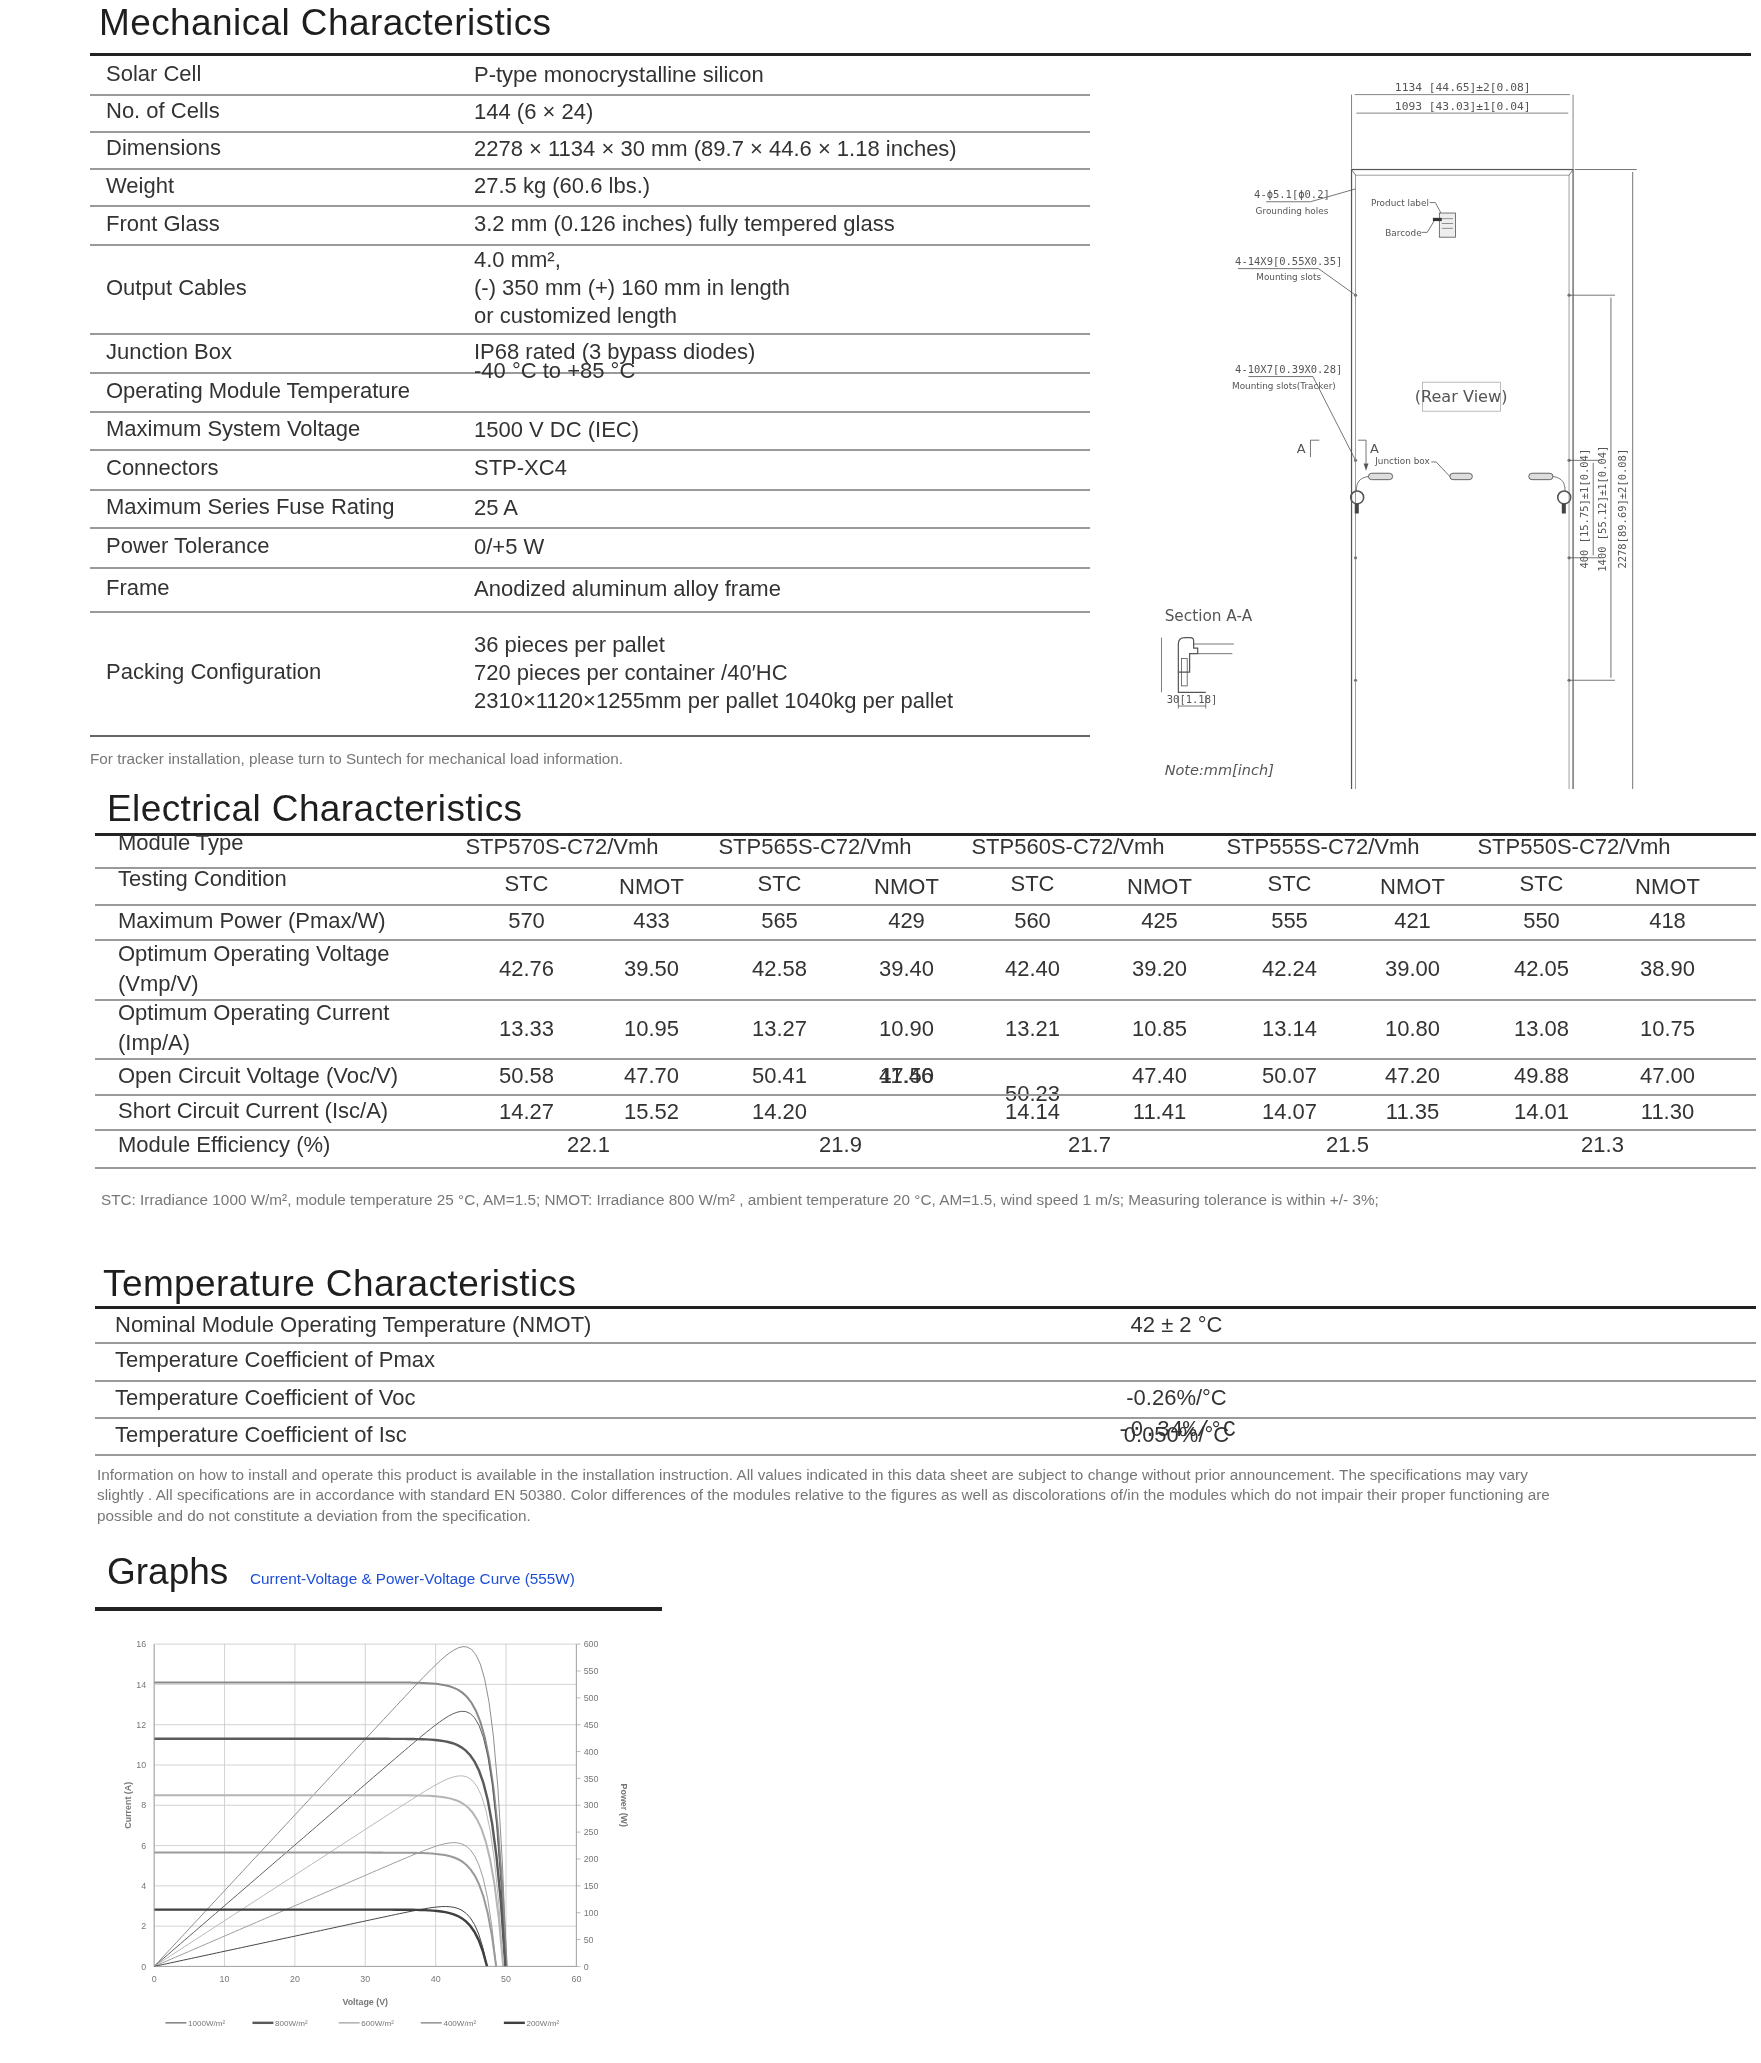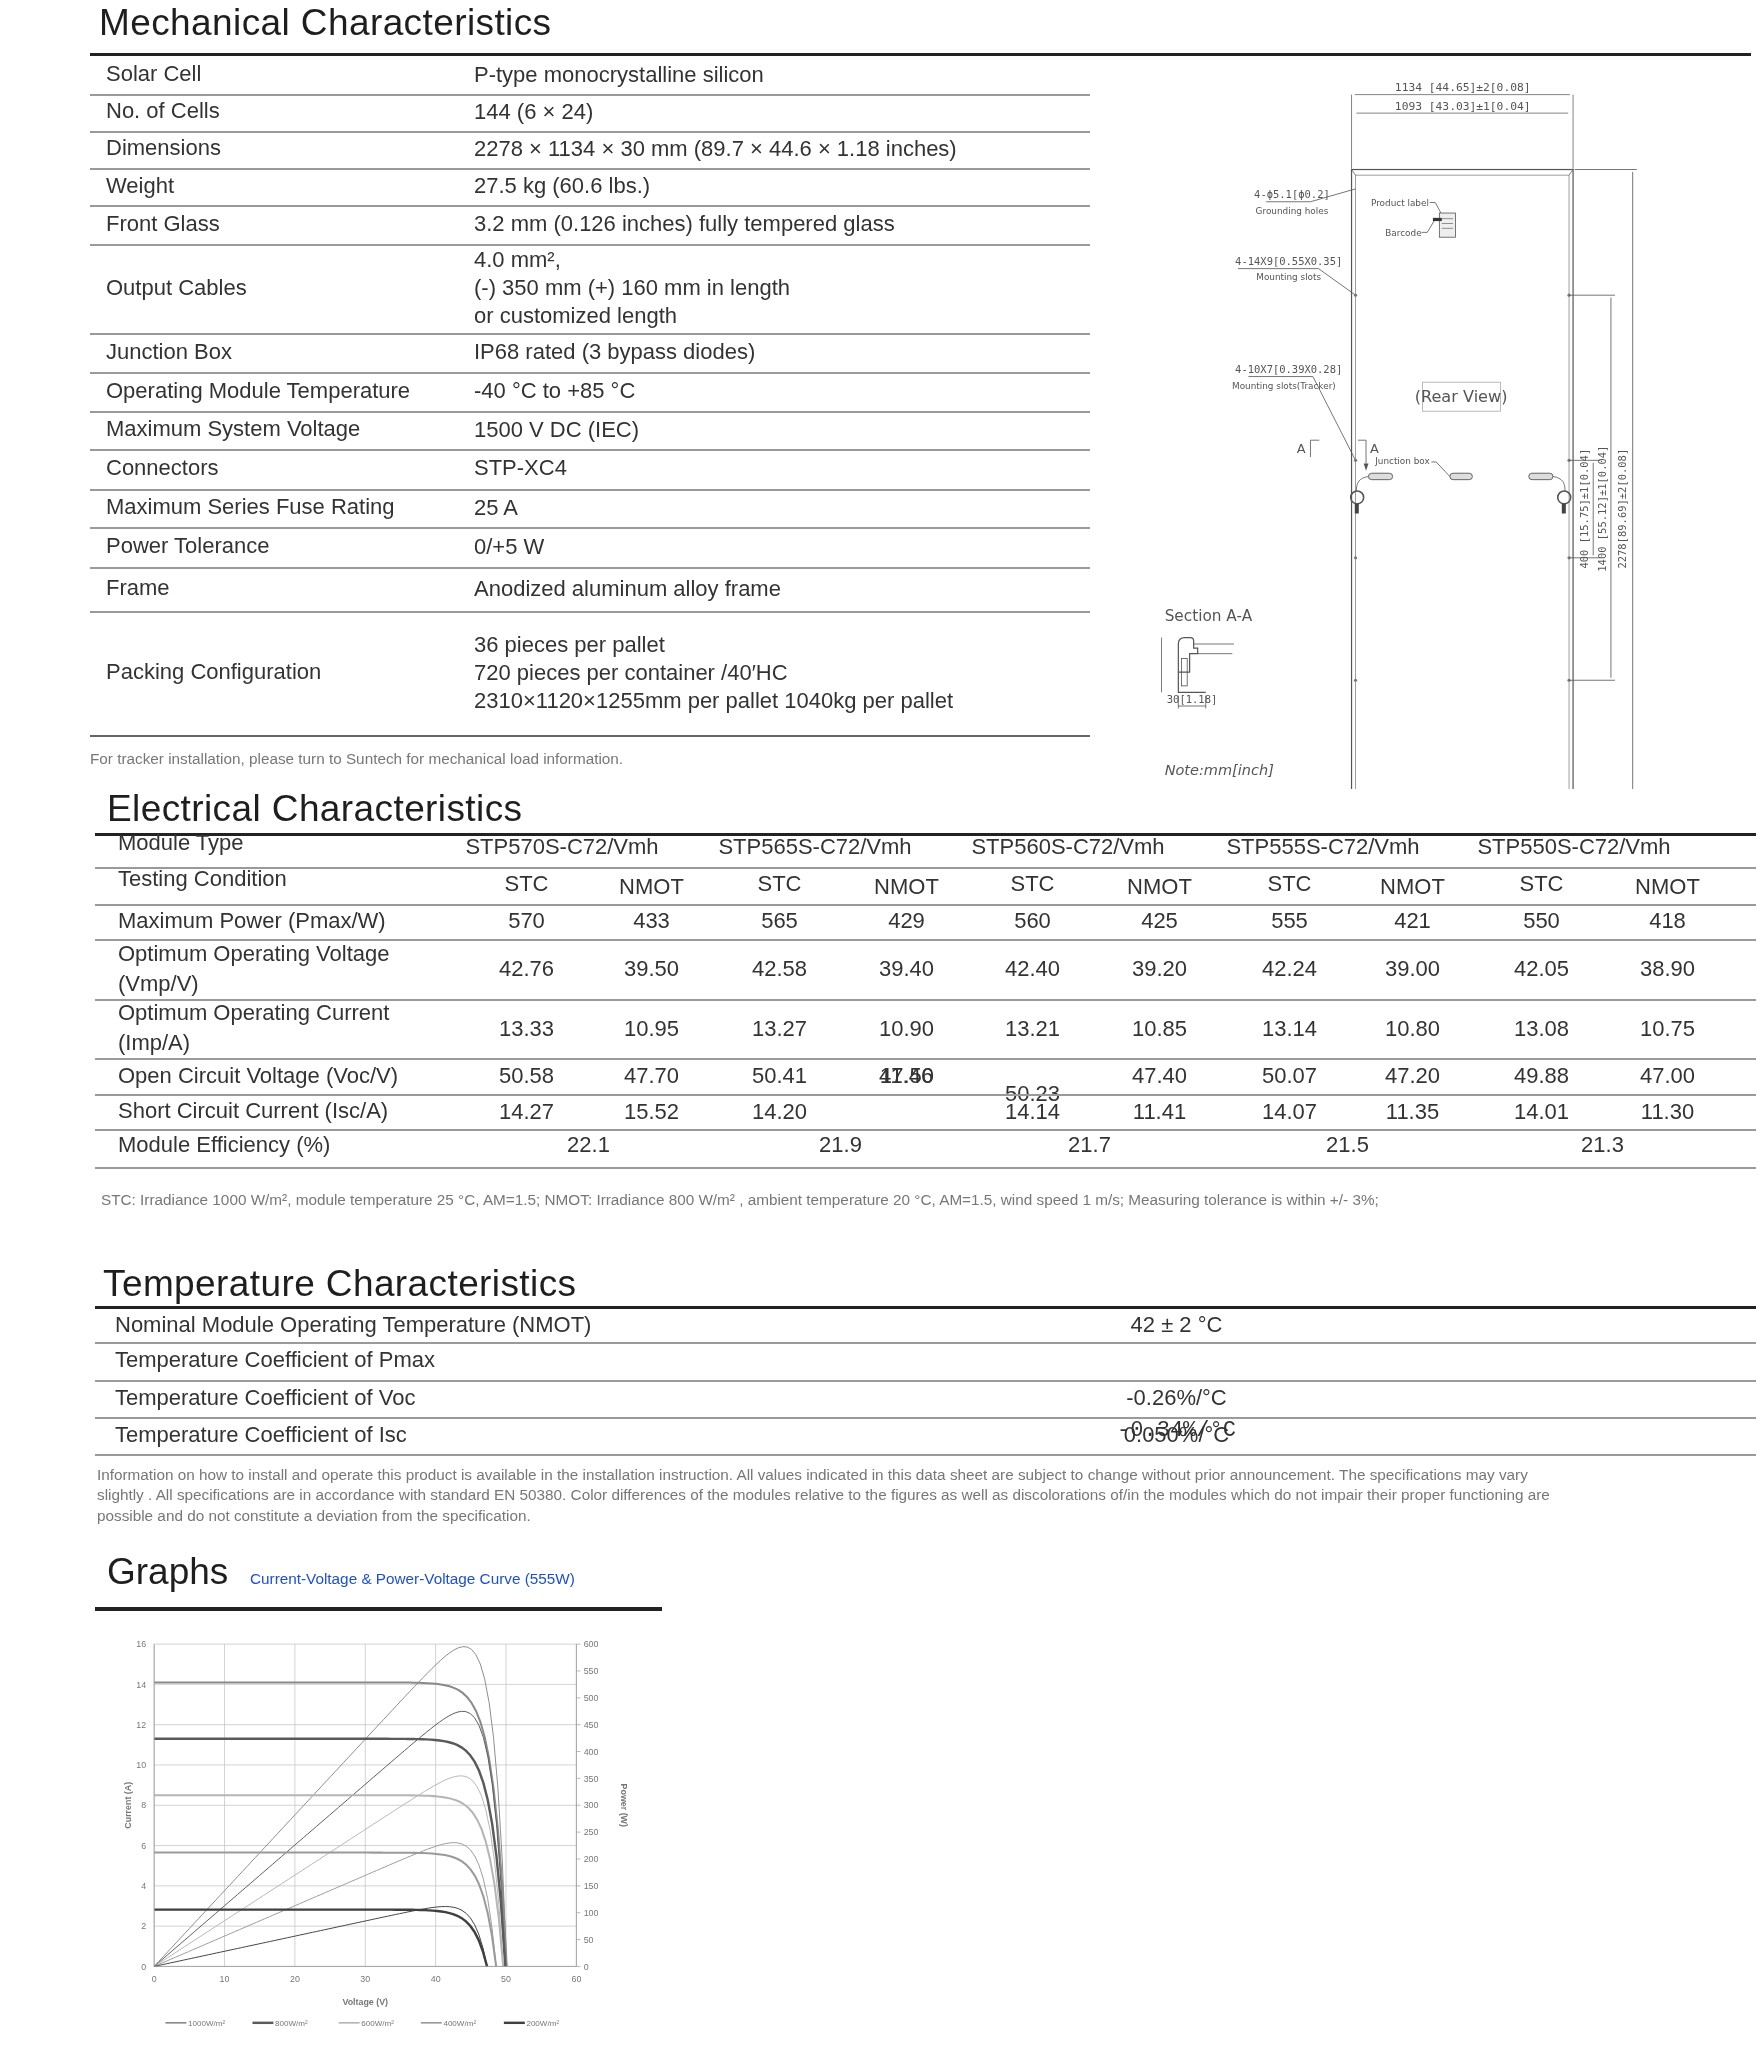--- a/index.html
+++ b/index.html
@@ -54,21 +54,21 @@
       <div class="cell" style="left:474px;top:303px;">or customized length</div>
       <div class="row-line" style="left:90px;top:333px;width:1000px;"></div>
     </div>
     <div>
       <div class="cell" style="left:106px;top:339px;">Junction Box</div>
       <div class="cell" style="left:474px;top:339px;">IP68 rated (3 bypass diodes)</div>
       <div class="row-line" style="left:90px;top:372px;width:1000px;"></div>
     </div>
     <div>
       <div class="cell" style="left:106px;top:378px;">Operating Module Temperature</div>
-      <div class="cell" style="left:474px;top:378px;text-align:right;">-40 °C to +85 °C</div>
+      <div class="cell" style="left:474px;top:358px;text-align:right;">-40 °C to +85 °C</div>
       <div class="row-line" style="left:90px;top:411px;width:1000px;"></div>
     </div>
     <div>
       <div class="cell" style="left:106px;top:416px;">Maximum System Voltage</div>
       <div class="cell" style="left:474px;top:417px;">1500 V DC (IEC)</div>
       <div class="row-line" style="left:90px;top:449px;width:1000px;"></div>
     </div>
     <div>
       <div class="cell" style="left:106px;top:455px;">Connectors</div>
       <div class="cell" style="left:474px;top:455px;">STP-XC4</div>

